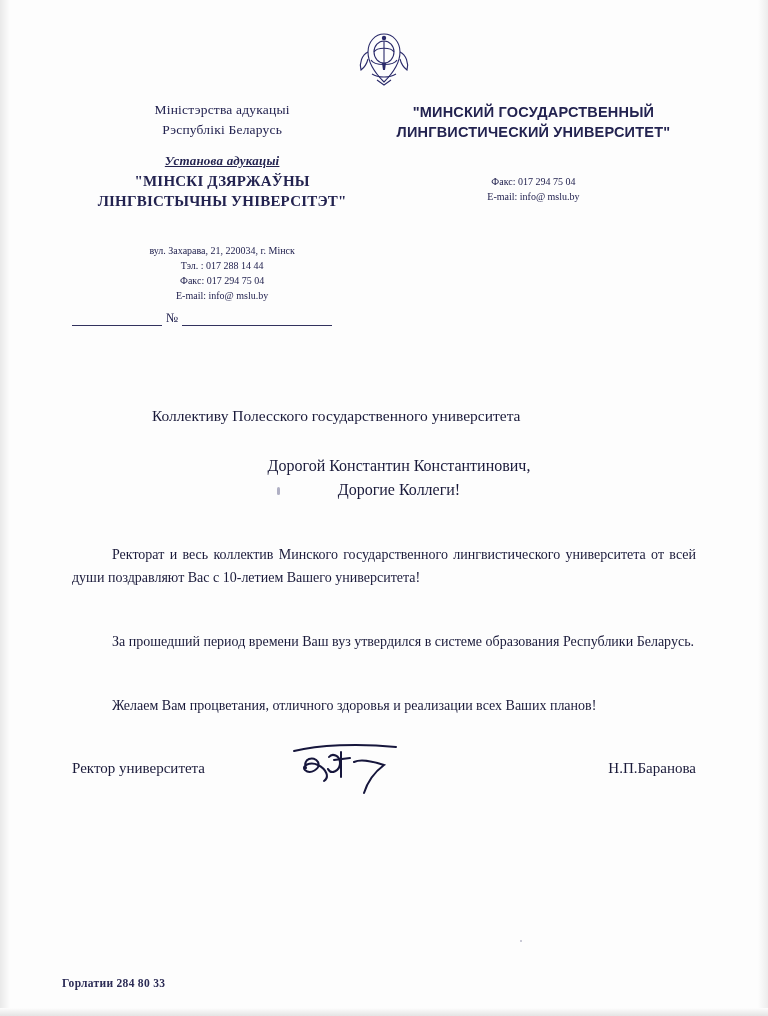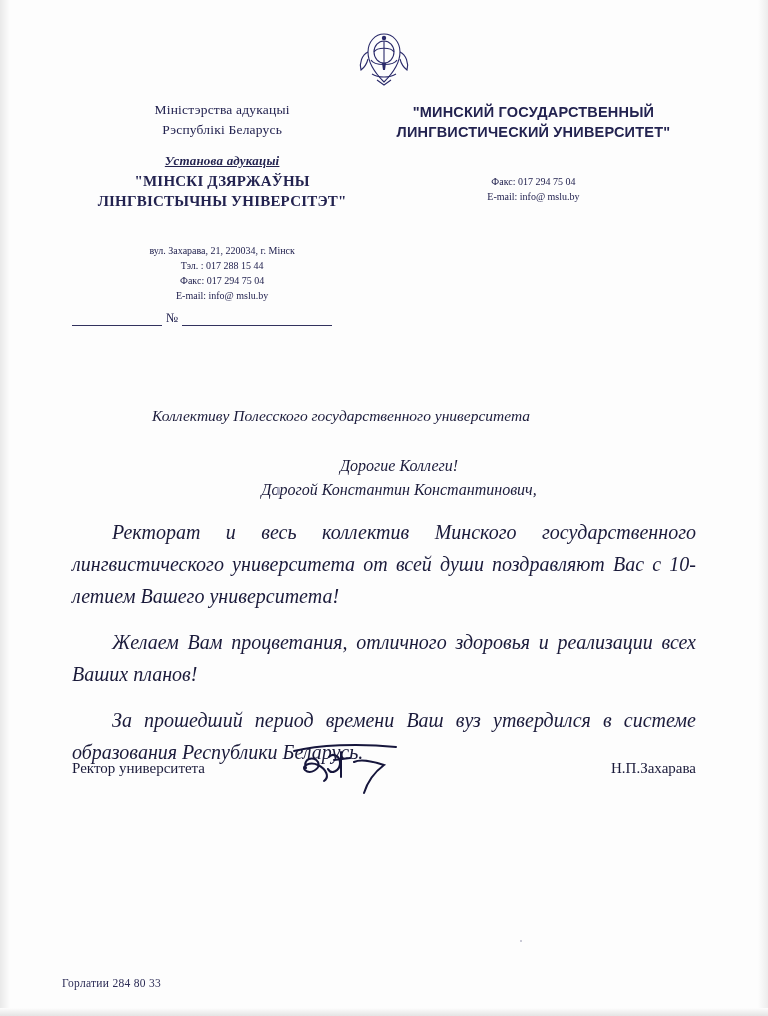--- a/index.html
+++ b/index.html
@@ -114,37 +114,36 @@
     height: 13px;
   }
   .rule-short { flex: 0 0 90px; }
   .ref-label { white-space: nowrap; }
 
   .body-block {
     position: absolute;
     left: 72px;
     right: 72px;
     top: 405px;
-    font-style: italic;
   }
   .addressee {
     font-size: 15.5px;
     margin-left: 80px;
     line-height: 1.45;
   }
   .salutation {
     margin-top: 27px;
     text-align: center;
     font-size: 16px;
     line-height: 1.5;
     margin-left: 30px;
   }
   .para {
-    margin-top: 15px;
-    font-size: 20px;
+    margin-top: 42px;
+    font-size: 14px;
     line-height: 1.58;
     text-align: justify;
     text-indent: 40px;
   }
   .signature-row {
     position: absolute;
     left: 72px;
     right: 72px;
     top: 760px;
     display: flex;
@@ -159,20 +158,21 @@
     height: 70px;
     pointer-events: none;
   }
   .footer-note {
     position: absolute;
     left: 62px;
     bottom: 27px;
     font-size: 11.5px;
     color: #2b2b55;
     letter-spacing: .3px;
+    font-weight: bold;
   }
   .speck {
     position: absolute;
     background: #b9b9c8;
     border-radius: 50%;
   }
 </style>
 </head>
 <body>
 
@@ -203,21 +203,21 @@
 
   <div class="letterhead">
     <div class="lh-col">
       <div class="lh-ministry" style="white-space:pre-line">Міністэрства адукацыі
 Рэспублікі Беларусь</div>
       <div class="lh-institution-kind">Установа адукацыі</div>
       <div class="lh-institution-name" style="white-space:pre-line">"МІНСКІ ДЗЯРЖАЎНЫ
 ЛІНГВІСТЫЧНЫ  УНІВЕРСІТЭТ"</div>
       <div class="lh-contacts">
         <div>вул. Захарава, 21, 220034, г. Мінск</div>
-        <div>Тэл. : 017 288 15 44</div>
+        <div>Тэл. : 017 288 14 44</div>
         <div>Факс: 017 294 75 04</div>
         <div>E-mail: info@ mslu.by</div>
       </div>
     </div>
 
     <div class="lh-col">
       <div class="lh-institution-name lh-name-sans" style="white-space:pre-line">"МИНСКИЙ ГОСУДАРСТВЕННЫЙ
 ЛИНГВИСТИЧЕСКИЙ УНИВЕРСИТЕТ"</div>
       <div class="lh-contacts">
         <div>Факс: 017 294 75 04</div>
@@ -230,31 +230,31 @@
     <div class="ref-row">
       <span class="rule rule-short"></span>
       <span class="ref-label">№</span>
       <span class="rule"></span>
     </div>
   </div>
 
   <div class="body-block">
     <div class="addressee">Коллективу Полесского государственного университета</div>
     <div class="salutation">
+      <div>Дорогой Константин Константинович,</div>
       <div>Дорогие Коллеги!</div>
-      <div>Дорогой Константин Константинович,</div>
     </div>
     <div class="para">Ректорат и весь коллектив Минского государственного лингвистического университета от всей души поздравляют Вас с 10-летием Вашего университета!</div>
+    <div class="para">За прошедший период времени Ваш вуз утвердился в системе образования Республики Беларусь.</div>
     <div class="para">Желаем Вам процветания, отличного здоровья и реализации всех Ваших планов!</div>
-    <div class="para">За прошедший период времени Ваш вуз утвердился в системе образования Республики Беларусь.</div>
   </div>
 
   <div class="signature-row">
     <span>Ректор университета</span>
-    <span>Н.П.Захарава</span>
+    <span>Н.П.Баранова</span>
   </div>
 
   <div class="sig-scribble">
     <svg viewBox="0 0 130 70" width="130" height="70" aria-hidden="true">
       <g fill="none" stroke="#16163c" stroke-width="2" stroke-linecap="round">
         <path d="M6 16 C30 10 70 8 108 12"></path>
         <path d="M18 33 C14 24 26 20 30 27 C33 34 22 40 17 35 C13 31 22 26 30 30 C38 34 42 42 36 46"></path>
         <path d="M41 22 C44 18 52 20 52 28 C52 36 43 40 40 34"></path>
         <path d="M53 17 L53 42"></path>
         <path d="M46 25 L62 23"></path>

